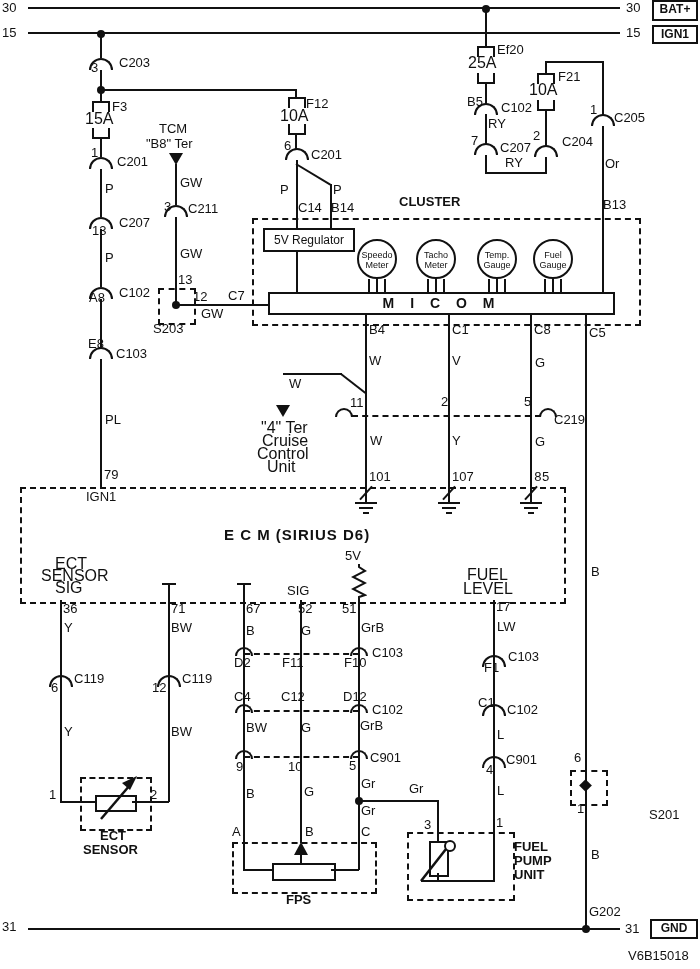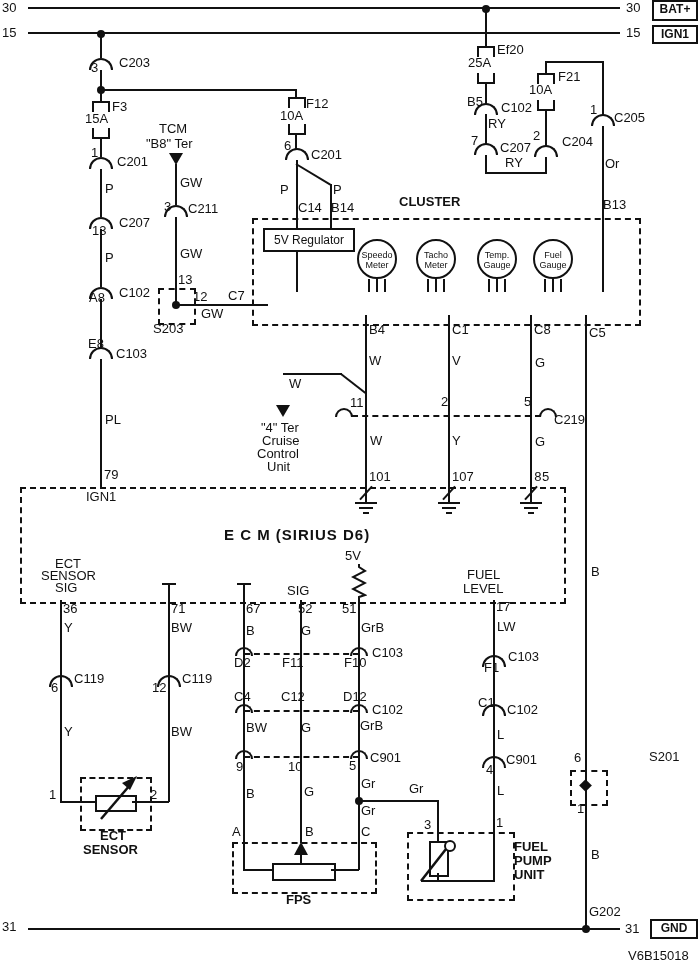--- a/index.html
+++ b/index.html
@@ -19,21 +19,21 @@
   .fzb{position:absolute;width:18px;height:11px;border:2px solid #111;border-top:none;box-sizing:border-box}
   .slash{position:absolute;width:18px;height:2px;background:#111;transform:rotate(-48deg)}
   .bar{position:absolute;height:2px;background:#111}
   .tri-d{position:absolute;width:0;height:0;border-left:7px solid transparent;
          border-right:7px solid transparent;border-top:12px solid #111}
   .tri-u{position:absolute;width:0;height:0;border-left:7px solid transparent;
          border-right:7px solid transparent;border-bottom:13px solid #111}
   .diag{position:absolute;height:2px;background:#111;transform-origin:0 50%}
   .lab{position:absolute;font-size:13px;line-height:13px;white-space:pre}
   .b{font-weight:bold}
-  .s12{font-size:13px;line-height:12px}
+  .s12{font-size:16px;line-height:12px}
   .b15{font-weight:bold;font-size:15px;line-height:15px;letter-spacing:1px}
   .gauge{position:absolute;width:40px;height:40px;border:2px solid #111;border-radius:50%;
          text-align:center;font-size:9px;line-height:10px;padding-top:9px;box-sizing:border-box;background:#fff}
   .tag{position:absolute;border:2px solid #111;font-weight:bold;font-size:12px;
        text-align:center;line-height:15px;box-sizing:border-box;background:#fff}
   #micom-bar{position:absolute;left:268px;top:292px;width:347px;height:23px;border:2px solid #111;
        text-align:center;font-weight:bold;font-size:14px;letter-spacing:6px;line-height:19px;
        box-sizing:border-box;background:#fff}
   #regulator-box{position:absolute;left:263px;top:228px;width:92px;height:24px;border:2px solid #111;
        text-align:center;font-size:12px;line-height:20px;box-sizing:border-box;background:#fff}
@@ -46,20 +46,21 @@
 
   <div class="box" style="left:252px;top:218px;width:385px;height:104px"></div>
   <div class="box" style="left:20px;top:487px;width:542px;height:113px"></div>
   <div class="box" style="left:158px;top:288px;width:34px;height:33px"></div>
   <div class="box" style="left:570px;top:770px;width:34px;height:32px"></div>
   <div class="box" style="left:80px;top:777px;width:68px;height:50px"></div>
   <div class="box" style="left:232px;top:842px;width:141px;height:48px"></div>
   <div class="box" style="left:407px;top:832px;width:104px;height:65px"></div>
 
   <div id="regulator-box">5V Regulator</div>
+  <div id="micom-bar">M I C O M</div>
   <div class="sbox" style="left:95px;top:795px;width:38px;height:13px"></div>
   <div class="sbox" style="left:272px;top:863px;width:60px;height:14px"></div>
   <div class="sbox" style="left:429px;top:841px;width:16px;height:32px"></div>
 
   <div class="tag" style="left:652px;top:0;width:46px;height:21px">BAT+</div>
   <div class="tag" style="left:652px;top:25px;width:46px;height:19px">IGN1</div>
   <div class="tag" style="left:650px;top:919px;width:48px;height:20px">GND</div>
 
   <div class="tri-d" style="left:169px;top:153px"></div>
   <div class="tri-d" style="left:276px;top:405px"></div>
@@ -355,20 +356,20 @@
     <div class="lab" style="left: 49px; top: 788px;">1</div>
     <div class="lab" style="left: 150px; top: 788px;">2</div>
     <div class="lab b" style="left: 100px; top: 829px;">ECT</div>
     <div class="lab b" style="left: 83px; top: 843px;">SENSOR</div>
     <div class="lab b" style="left: 286px; top: 893px;">FPS</div>
     <div class="lab b" style="left: 514px; top: 840px;">FUEL</div>
     <div class="lab b" style="left: 514px; top: 854px;">PUMP</div>
     <div class="lab b" style="left: 514px; top: 868px;">UNIT</div>
     <div class="lab" style="left: 574px; top: 751px;">6</div>
     <div class="lab" style="left: 577px; top: 802px;">1</div>
-    <div class="lab" style="left: 609px; top: 750px; padding-left: 40px;">S201</div>
+    <div class="lab" style="left: 609px; top: 808px; padding-left: 40px;">S201</div>
     <div class="lab" style="left: 591px; top: 565px;">B</div>
     <div class="lab" style="left: 591px; top: 848px;">B</div>
     <div class="lab" style="left: 589px; top: 905px;">G202</div>
     <div class="lab" style="left: 2px; top: 920px;">31</div>
     <div class="lab" style="left: 625px; top: 922px;">31</div>
     <div class="lab" style="left: 628px; top: 949px;">V6B15018</div>
   </div>
 
 </body></html>

